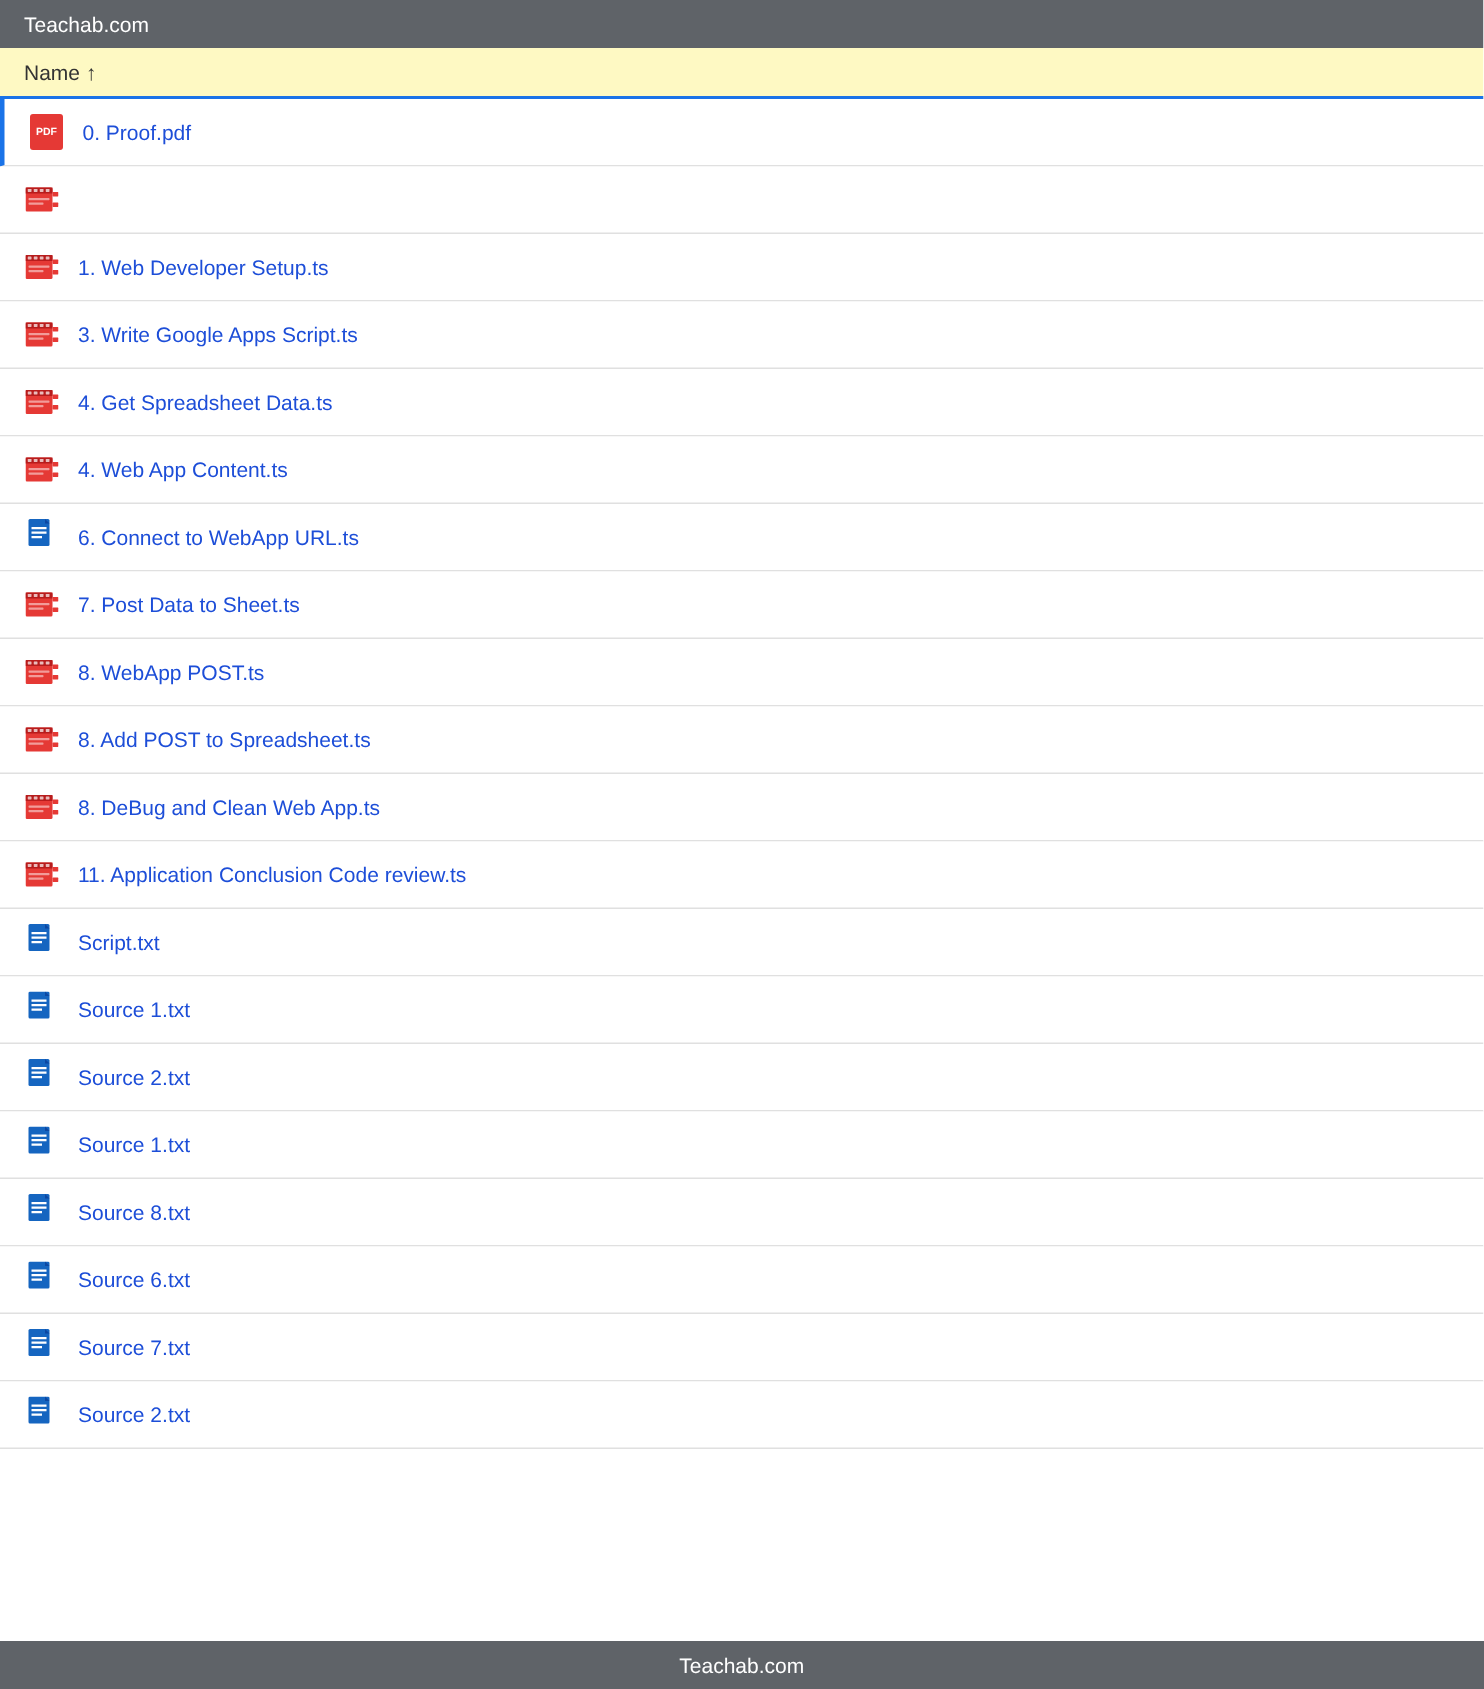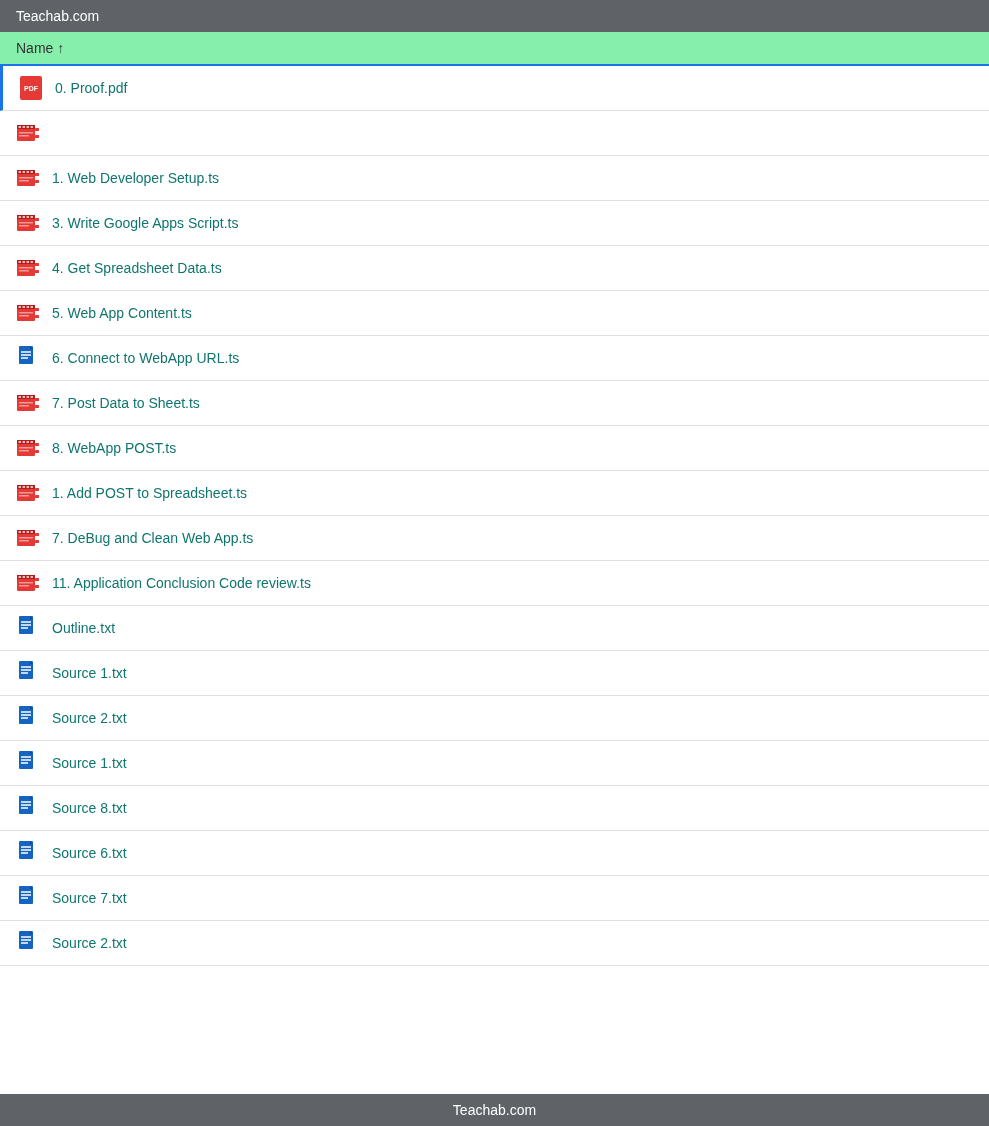--- a/index.html
+++ b/index.html
@@ -31,21 +31,21 @@
       position: fixed;
       bottom: 0;
       width: 100%;
     }
 
     .header-row {
       display: flex;
       align-items: center;
       padding: 8px 16px;
       border-bottom: 2px solid #1a73e8;
-      background: #86efac;
+      background: #fef9c3;
     }
 
     .header-name {
       font-size: 14px;
       color: #333;
       font-weight: 500;
       margin-right: 4px;
     }
 
     .header-arrow {
@@ -76,21 +76,21 @@
       height: 24px;
       margin-right: 12px;
       flex-shrink: 0;
       display: flex;
       align-items: center;
       justify-content: center;
     }
 
     .file-name {
       font-size: 14px;
-      color: #0f766e;
+      color: #1d4ed8;
     }
 
     
     .icon-pdf {
       background: #e53935;
       color: #fff;
       font-size: 7px;
       font-weight: bold;
       border-radius: 2px;
       width: 22px;
@@ -254,21 +254,21 @@
         <rect x="13.5" y="4" width="2.5" height="2" rx="0.3" fill="#fff" opacity="0.7"></rect>
 
         <rect x="2" y="10" width="14" height="1.5" rx="0.5" fill="#fff" opacity="0.5"></rect>
         <rect x="2" y="13" width="10" height="1.5" rx="0.5" fill="#fff" opacity="0.5"></rect>
 
         <rect x="18" y="6" width="4" height="3" rx="0.5" fill="#e53935"></rect>
         <rect x="18" y="13" width="4" height="3" rx="0.5" fill="#e53935"></rect>
       </svg>
     </div>
       </div>
-      <span class="file-name">5. Web App Content.ts</span>
+      <span class="file-name">4. Web App Content.ts</span>
     </div>
       <div class="file-row">
       <div class="file-icon">
         <div class="icon-doc">
       <svg viewBox="0 0 22 24" xmlns="http://www.w3.org/2000/svg">
         <rect x="2" y="0" width="14" height="18" rx="1" fill="#1565c0"></rect>
         <polygon points="13,0 16,3 13,3" fill="#0d47a1"></polygon>
         <line x1="4" y1="6" x2="14" y2="6" stroke="#fff" stroke-width="1.5"></line>
         <line x1="4" y1="9" x2="14" y2="9" stroke="#fff" stroke-width="1.5"></line>
         <line x1="4" y1="12" x2="11" y2="12" stroke="#fff" stroke-width="1.5"></line>
@@ -337,44 +337,44 @@
         <rect x="13.5" y="4" width="2.5" height="2" rx="0.3" fill="#fff" opacity="0.7"></rect>
 
         <rect x="2" y="10" width="14" height="1.5" rx="0.5" fill="#fff" opacity="0.5"></rect>
         <rect x="2" y="13" width="10" height="1.5" rx="0.5" fill="#fff" opacity="0.5"></rect>
 
         <rect x="18" y="6" width="4" height="3" rx="0.5" fill="#e53935"></rect>
         <rect x="18" y="13" width="4" height="3" rx="0.5" fill="#e53935"></rect>
       </svg>
     </div>
       </div>
-      <span class="file-name">1. Add POST to Spreadsheet.ts</span>
-    </div>
-      <div class="file-row">
-      <div class="file-icon">
-        <div class="icon-video">
-      <svg viewBox="0 0 22 22" xmlns="http://www.w3.org/2000/svg">
-
-        <rect x="0" y="3" width="18" height="16" rx="1" fill="#e53935"></rect>
-        <rect x="0" y="3" width="18" height="4" rx="0" fill="#b71c1c"></rect>
-
-        <rect x="1.5" y="4" width="2.5" height="2" rx="0.3" fill="#fff" opacity="0.7"></rect>
-        <rect x="5.5" y="4" width="2.5" height="2" rx="0.3" fill="#fff" opacity="0.7"></rect>
-        <rect x="9.5" y="4" width="2.5" height="2" rx="0.3" fill="#fff" opacity="0.7"></rect>
-        <rect x="13.5" y="4" width="2.5" height="2" rx="0.3" fill="#fff" opacity="0.7"></rect>
-
-        <rect x="2" y="10" width="14" height="1.5" rx="0.5" fill="#fff" opacity="0.5"></rect>
-        <rect x="2" y="13" width="10" height="1.5" rx="0.5" fill="#fff" opacity="0.5"></rect>
-
-        <rect x="18" y="6" width="4" height="3" rx="0.5" fill="#e53935"></rect>
-        <rect x="18" y="13" width="4" height="3" rx="0.5" fill="#e53935"></rect>
-      </svg>
-    </div>
-      </div>
-      <span class="file-name">7. DeBug and Clean Web App.ts</span>
+      <span class="file-name">8. Add POST to Spreadsheet.ts</span>
+    </div>
+      <div class="file-row">
+      <div class="file-icon">
+        <div class="icon-video">
+      <svg viewBox="0 0 22 22" xmlns="http://www.w3.org/2000/svg">
+
+        <rect x="0" y="3" width="18" height="16" rx="1" fill="#e53935"></rect>
+        <rect x="0" y="3" width="18" height="4" rx="0" fill="#b71c1c"></rect>
+
+        <rect x="1.5" y="4" width="2.5" height="2" rx="0.3" fill="#fff" opacity="0.7"></rect>
+        <rect x="5.5" y="4" width="2.5" height="2" rx="0.3" fill="#fff" opacity="0.7"></rect>
+        <rect x="9.5" y="4" width="2.5" height="2" rx="0.3" fill="#fff" opacity="0.7"></rect>
+        <rect x="13.5" y="4" width="2.5" height="2" rx="0.3" fill="#fff" opacity="0.7"></rect>
+
+        <rect x="2" y="10" width="14" height="1.5" rx="0.5" fill="#fff" opacity="0.5"></rect>
+        <rect x="2" y="13" width="10" height="1.5" rx="0.5" fill="#fff" opacity="0.5"></rect>
+
+        <rect x="18" y="6" width="4" height="3" rx="0.5" fill="#e53935"></rect>
+        <rect x="18" y="13" width="4" height="3" rx="0.5" fill="#e53935"></rect>
+      </svg>
+    </div>
+      </div>
+      <span class="file-name">8. DeBug and Clean Web App.ts</span>
     </div>
       <div class="file-row">
       <div class="file-icon">
         <div class="icon-video">
       <svg viewBox="0 0 22 22" xmlns="http://www.w3.org/2000/svg">
 
         <rect x="0" y="3" width="18" height="16" rx="1" fill="#e53935"></rect>
         <rect x="0" y="3" width="18" height="4" rx="0" fill="#b71c1c"></rect>
 
         <rect x="1.5" y="4" width="2.5" height="2" rx="0.3" fill="#fff" opacity="0.7"></rect>
@@ -397,21 +397,21 @@
         <div class="icon-doc">
       <svg viewBox="0 0 22 24" xmlns="http://www.w3.org/2000/svg">
         <rect x="2" y="0" width="14" height="18" rx="1" fill="#1565c0"></rect>
         <polygon points="13,0 16,3 13,3" fill="#0d47a1"></polygon>
         <line x1="4" y1="6" x2="14" y2="6" stroke="#fff" stroke-width="1.5"></line>
         <line x1="4" y1="9" x2="14" y2="9" stroke="#fff" stroke-width="1.5"></line>
         <line x1="4" y1="12" x2="11" y2="12" stroke="#fff" stroke-width="1.5"></line>
       </svg>
     </div>
       </div>
-      <span class="file-name">Outline.txt</span>
+      <span class="file-name">Script.txt</span>
     </div>
       <div class="file-row">
       <div class="file-icon">
         <div class="icon-doc">
       <svg viewBox="0 0 22 24" xmlns="http://www.w3.org/2000/svg">
         <rect x="2" y="0" width="14" height="18" rx="1" fill="#1565c0"></rect>
         <polygon points="13,0 16,3 13,3" fill="#0d47a1"></polygon>
         <line x1="4" y1="6" x2="14" y2="6" stroke="#fff" stroke-width="1.5"></line>
         <line x1="4" y1="9" x2="14" y2="9" stroke="#fff" stroke-width="1.5"></line>
         <line x1="4" y1="12" x2="11" y2="12" stroke="#fff" stroke-width="1.5"></line>

